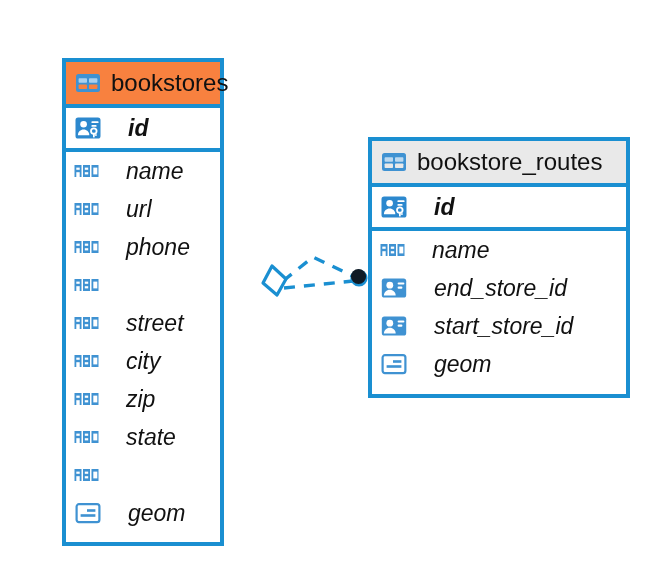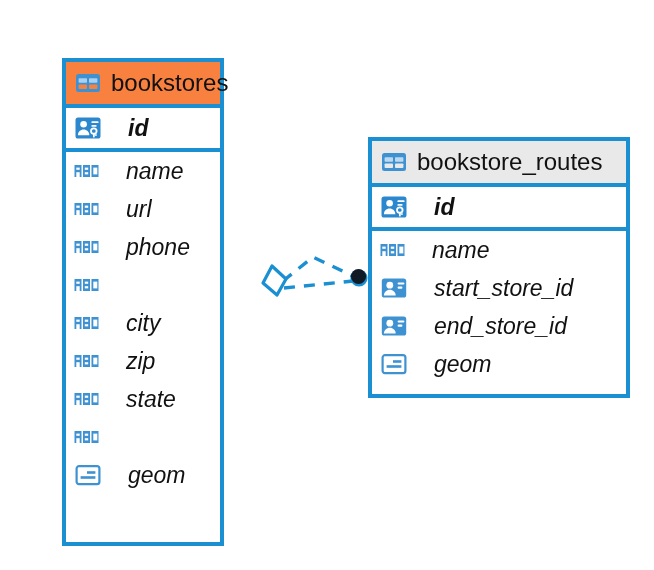--- a/index.html
+++ b/index.html
@@ -195,20 +195,35 @@
           <rect x="2.3" y="12.2" width="3.4" height="4.8" fill="#ffffff"></rect>
           <rect x="9" y="5" width="7" height="12" fill="#3f92d2"></rect>
           <rect x="10.8" y="7.6" width="3.4" height="2.2" fill="#ffffff"></rect>
           <rect x="10.8" y="12.2" width="3.4" height="2.2" fill="#ffffff"></rect>
           <rect x="17.5" y="5" width="7" height="12" fill="#3f92d2"></rect>
           <rect x="19.3" y="7.6" width="4" height="6.8" fill="#ffffff"></rect>
         </svg>
       </span>
     </div>
 
+    <div class="field-row">
+      <span class="icon-box small">
+        <svg viewBox="0 0 26 22">
+          <rect x="0.5" y="5" width="7" height="12" fill="#3f92d2"></rect>
+          <rect x="2.3" y="7.6" width="3.4" height="2.2" fill="#ffffff"></rect>
+          <rect x="2.3" y="12.2" width="3.4" height="4.8" fill="#ffffff"></rect>
+          <rect x="9" y="5" width="7" height="12" fill="#3f92d2"></rect>
+          <rect x="10.8" y="7.6" width="3.4" height="2.2" fill="#ffffff"></rect>
+          <rect x="10.8" y="12.2" width="3.4" height="2.2" fill="#ffffff"></rect>
+          <rect x="17.5" y="5" width="7" height="12" fill="#3f92d2"></rect>
+          <rect x="19.3" y="7.6" width="4" height="6.8" fill="#ffffff"></rect>
+        </svg>
+      </span>
+      <span class="field-label">street</span>
+    </div>
 
     <div class="field-row">
       <span class="icon-box small">
         <svg viewBox="0 0 26 22">
           <rect x="0.5" y="5" width="7" height="12" fill="#3f92d2"></rect>
           <rect x="2.3" y="7.6" width="3.4" height="2.2" fill="#ffffff"></rect>
           <rect x="2.3" y="12.2" width="3.4" height="4.8" fill="#ffffff"></rect>
           <rect x="9" y="5" width="7" height="12" fill="#3f92d2"></rect>
           <rect x="10.8" y="7.6" width="3.4" height="2.2" fill="#ffffff"></rect>
           <rect x="10.8" y="12.2" width="3.4" height="2.2" fill="#ffffff"></rect>
@@ -328,34 +343,34 @@
     <div class="field-row">
       <span class="icon-box">
         <svg viewBox="0 0 28 28">
           <rect x="1.8" y="4.6" width="24.4" height="19" rx="2.6" fill="#3f92d2"></rect>
           <circle cx="9.8" cy="11.2" r="3.4" fill="#ffffff"></circle>
           <path d="M3.9 21.6c0-3.4 2.7-5.8 5.9-5.8s5.9 2.4 5.9 5.8z" fill="#ffffff"></path>
           <rect x="17.6" y="8.4" width="6.8" height="2.2" rx="1" fill="#ffffff"></rect>
           <rect x="17.6" y="12.6" width="4.8" height="2.2" rx="1" fill="#ffffff"></rect>
         </svg>
       </span>
-      <span class="field-label">start_store_id</span>
+      <span class="field-label">end_store_id</span>
     </div>
 
     <div class="field-row">
       <span class="icon-box">
         <svg viewBox="0 0 28 28">
           <rect x="1.8" y="4.6" width="24.4" height="19" rx="2.6" fill="#3f92d2"></rect>
           <circle cx="9.8" cy="11.2" r="3.4" fill="#ffffff"></circle>
           <path d="M3.9 21.6c0-3.4 2.7-5.8 5.9-5.8s5.9 2.4 5.9 5.8z" fill="#ffffff"></path>
           <rect x="17.6" y="8.4" width="6.8" height="2.2" rx="1" fill="#ffffff"></rect>
           <rect x="17.6" y="12.6" width="4.8" height="2.2" rx="1" fill="#ffffff"></rect>
         </svg>
       </span>
-      <span class="field-label">end_store_id</span>
+      <span class="field-label">start_store_id</span>
     </div>
 
     <div class="field-row">
       <span class="icon-box">
         <svg viewBox="0 0 28 28">
           <rect x="2.6" y="5.2" width="22.8" height="18" rx="2.4" fill="#ffffff" stroke="#3f92d2" stroke-width="2.2"></rect>
           <rect x="13" y="10.2" width="8.4" height="2.6" fill="#3f92d2"></rect>
           <rect x="6.6" y="15.2" width="14.8" height="2.6" fill="#3f92d2"></rect>
         </svg>
       </span>

